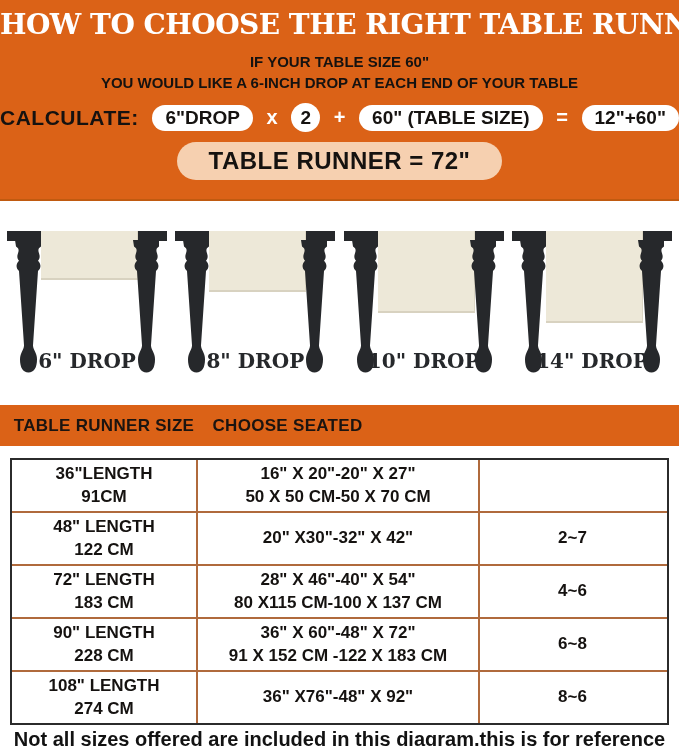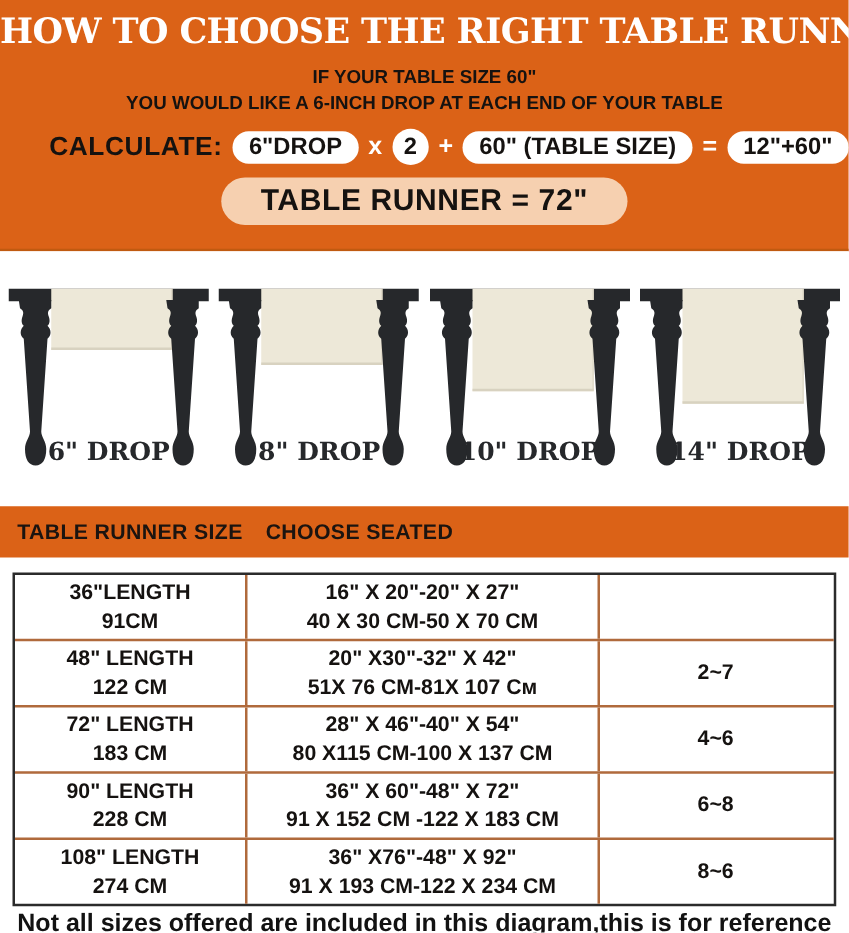--- a/index.html
+++ b/index.html
@@ -14,22 +14,22 @@
   .top{
     height:201px;background:#DB6217;border-bottom:2px solid #C05A10;
     text-align:center;box-sizing:border-box;padding-top:8px;
   }
   .title{
     font-family:"DejaVu Serif",serif;font-weight:bold;color:#ffffff;
     font-size:28px;letter-spacing:-0.5px;white-space:nowrap;line-height:1.2;
   }
   .subtitle{margin-top:9px;color:#151210;font-weight:bold;font-size:15px;line-height:1.45;}
   .calc-row{
-    margin-top:9px;display:flex;align-items:center;justify-content:flex-end;gap:8px;
-    font-weight:bold;color:#151210;font-size:20px;padding-left:20px;
+    margin-top:9px;display:flex;align-items:center;justify-content:space-between;gap:8px;
+    font-weight:bold;color:#151210;font-size:20px;
   }
   .calc-label{font-size:21px;letter-spacing:0.5px;}
   .pill{
     background:#ffffff;color:#151210;border-radius:15px;
     padding:2px 13px;font-size:19px;white-space:nowrap;
   }
   .op{color:#ffffff;font-size:20px;}
   .circle{
     background:#ffffff;color:#151210;width:29px;height:29px;border-radius:50%;
     display:flex;align-items:center;justify-content:center;font-size:19px;
@@ -172,32 +172,31 @@
   </div>
 
   <div class="size-body">
   <div class="trow">
     <div class="cell c1">
       <div>36"LENGTH</div>
       <div>91CM</div>
     </div>
     <div class="cell c2">
       <div>16" X 20"-20" X 27"</div>
-      <div>40 X 30 CM-50 X 70 CM</div>
+      <div>50 X 50 CM-50 X 70 CM</div>
     </div>
   </div>
 
   <div class="trow">
     <div class="cell c1">
       <div>48" LENGTH</div>
       <div>122 CM</div>
     </div>
     <div class="cell c2">
       <div>20" X30"-32" X 42"</div>
-      <div>51X 76 CM-81X 107 Cм</div>
     </div>
     <div class="cell c3">
       <div>2~7</div>
     </div>
   </div>
 
   <div class="trow">
     <div class="cell c1">
       <div>72" LENGTH</div>
       <div>183 CM</div>
@@ -225,21 +224,20 @@
     </div>
   </div>
 
   <div class="trow">
     <div class="cell c1">
       <div>108" LENGTH</div>
       <div>274 CM</div>
     </div>
     <div class="cell c2">
       <div>36" X76"-48" X 92"</div>
-      <div>91 X 193 CM-122 X 234 CM</div>
     </div>
     <div class="cell c3">
       <div>8~6</div>
     </div>
   </div>
 </div>
 
   <div class="footnote">Not all sizes offered are included in this diagram,this is for reference only</div>
 </div>
 

